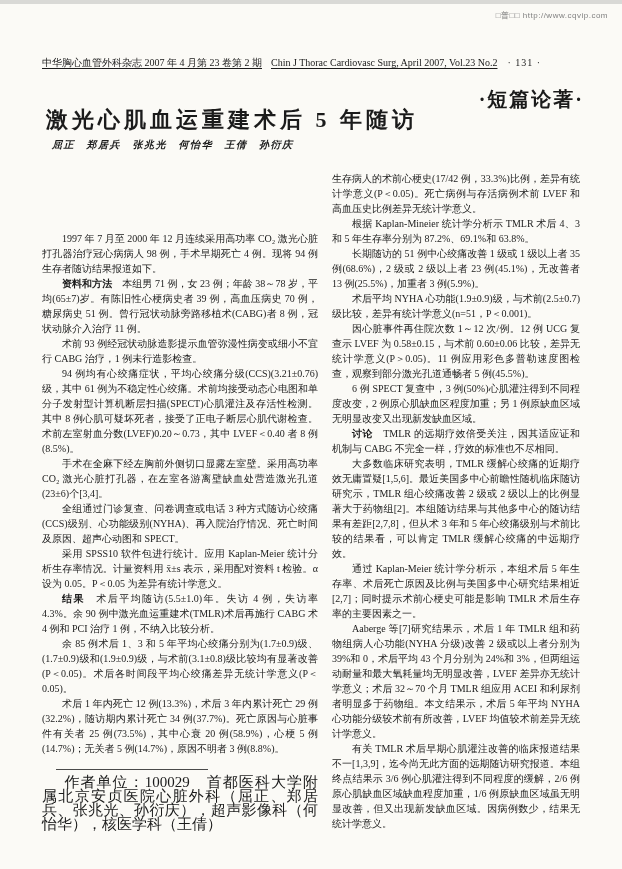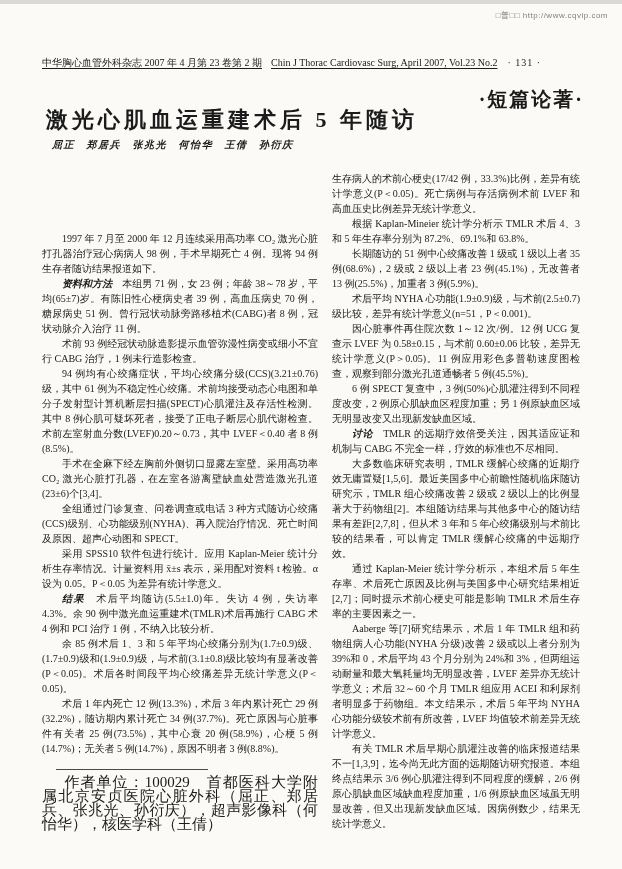--- a/index.html
+++ b/index.html
@@ -74,21 +74,21 @@
   .col-left  { width: 276px; }
   .col-right { width: 248px; }
   p.para {
     margin: 0;
     text-indent: 2em;
     text-align: justify;
     font-size: 10px;
     line-height: 15px;
   }
   p.para.no-indent { text-indent: 0; }
-  p.para b.lead { font-weight: bold; font-style: italic; }
+  p.para b.lead { font-weight: bold; }
   .footnote-block { margin-top: 13px; }
   .footnote-rule {
     width: 152px;
     height: 0;
     border-top: 1px solid #4a4a4a;
     margin: 0 0 5px 14px;
   }
   p.footnote-text {
     margin: 0;
     font-size: 15px;
@@ -140,19 +140,19 @@
       <div id="right-paras">
           <p class="para no-indent">生存病人的术前心梗史(17/42 例，33.3%)比例，差异有统计学意义(P＜0.05)。死亡病例与存活病例术前 LVEF 和高血压史比例差异无统计学意义。</p>
           <p class="para">根据 Kaplan-Mineier 统计学分析示 TMLR 术后 4、3 和 5 年生存率分别为 87.2%、69.1%和 63.8%。</p>
           <p class="para">长期随访的 51 例中心绞痛改善 1 级或 1 级以上者 35 例(68.6%)，2 级或 2 级以上者 23 例(45.1%)，无改善者 13 例(25.5%)，加重者 3 例(5.9%)。</p>
           <p class="para">术后平均 NYHA 心功能(1.9±0.9)级，与术前(2.5±0.7)级比较，差异有统计学意义(n=51，P＜0.001)。</p>
           <p class="para">因心脏事件再住院次数 1～12 次/例。12 例 UCG 复查示 LVEF 为 0.58±0.15，与术前 0.60±0.06 比较，差异无统计学意义(P＞0.05)。11 例应用彩色多普勒速度图检查，观察到部分激光孔道通畅者 5 例(45.5%)。</p>
           <p class="para">6 例 SPECT 复查中，3 例(50%)心肌灌注得到不同程度改变，2 例原心肌缺血区程度加重；另 1 例原缺血区域无明显改变又出现新发缺血区域。</p>
           <p class="para"><b class="lead">讨论</b>　TMLR 的远期疗效倍受关注，因其适应证和机制与 CABG 不完全一样，疗效的标准也不尽相同。</p>
           <p class="para">大多数临床研究表明，TMLR 缓解心绞痛的近期疗效无庸置疑[1,5,6]。最近美国多中心前瞻性随机临床随访研究示，TMLR 组心绞痛改善 2 级或 2 级以上的比例显著大于药物组[2]。本组随访结果与其他多中心的随访结果有差距[2,7,8]，但从术 3 年和 5 年心绞痛级别与术前比较的结果看，可以肯定 TMLR 缓解心绞痛的中远期疗效。</p>
           <p class="para">通过 Kaplan-Meier 统计学分析示，本组术后 5 年生存率、术后死亡原因及比例与美国多中心研究结果相近[2,7]；同时提示术前心梗史可能是影响 TMLR 术后生存率的主要因素之一。</p>
-          <p class="para">Aaberge 等[7]研究结果示，术后 1 年 TMLR 组和药物组病人心功能(NYHA 分级)改善 2 级或以上者分别为 39%和 0，术后平均 43 个月分别为 24%和 3%，但两组运动耐量和最大氧耗量均无明显改善，LVEF 差异亦无统计学意义；术后 32～60 个月 TMLR 组应用 ACEI 和利尿剂者明显多于药物组。本文结果示，术后 5 年平均 NYHA 心功能分级较术前有所改善，LVEF 均值较术前差异无统计学意义。</p>
+          <p class="para">Aaberge 等[7]研究结果示，术后 1 年 TMLR 组和药物组病人心功能(NYHA 分级)改善 2 级或以上者分别为 39%和 0，术后平均 43 个月分别为 24%和 3%，但两组运动耐量和最大氧耗量均无明显改善，LVEF 差异亦无统计学意义；术后 32～70 个月 TMLR 组应用 ACEI 和利尿剂者明显多于药物组。本文结果示，术后 5 年平均 NYHA 心功能分级较术前有所改善，LVEF 均值较术前差异无统计学意义。</p>
           <p class="para">有关 TMLR 术后早期心肌灌注改善的临床报道结果不一[1,3,9]，迄今尚无此方面的远期随访研究报道。本组终点结果示 3/6 例心肌灌注得到不同程度的缓解，2/6 例原心肌缺血区域缺血程度加重，1/6 例原缺血区域虽无明显改善，但又出现新发缺血区域。因病例数少，结果无统计学意义。</p>
         </div>
     </div>
   </div>
 
 </div>
 
 </body></html>

